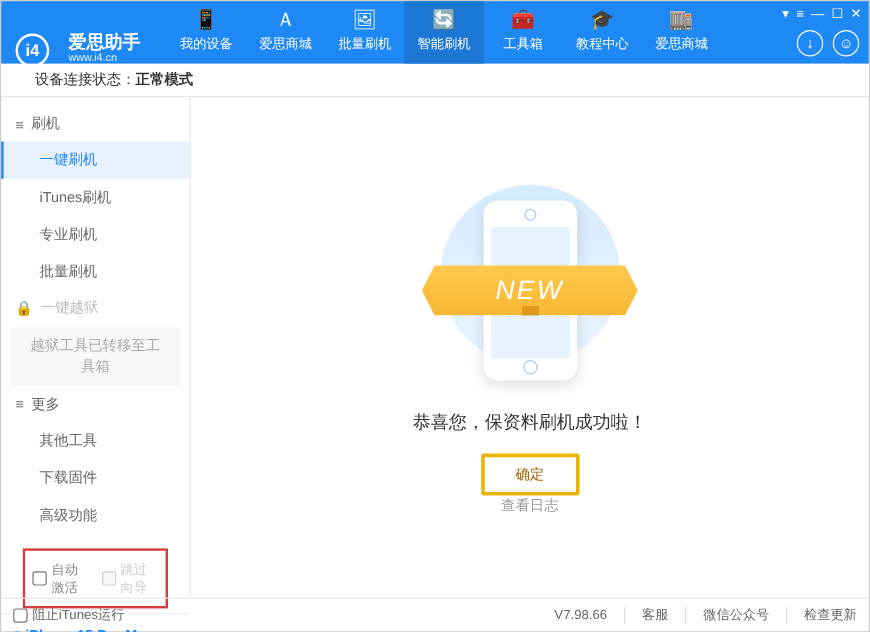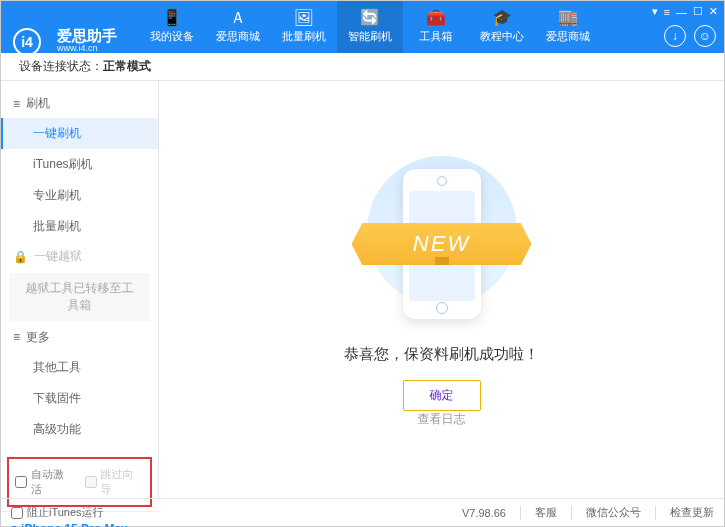--- a/index.html
+++ b/index.html
@@ -16,57 +16,57 @@
 .nav { display: flex; height: 100%; margin-left: 10px; }
 .nav-item { width: 66px; display: flex; flex-direction: column; align-items: center; justify-content: center; gap: 3px; font-size: 11px; cursor: pointer; }
 .nav-item.active { background: #1b76d4; }
 .nav-item .icon { font-size: 16px; line-height: 1; }
 .win-controls { position: absolute; top: 4px; right: 6px; display: flex; gap: 6px; font-size: 11px; align-items: center; }
 .win-controls span { cursor: pointer; }
 .round-btns { position: absolute; bottom: 6px; right: 8px; display: flex; gap: 8px; }
 .round-btn { width: 22px; height: 22px; border: 1.5px solid #fff; border-radius: 50%; display: flex; align-items: center; justify-content: center; font-size: 12px; cursor: pointer; }
 
 
-.statusbar { height: 28px; background: #fff; border-bottom: 1px solid #e5e5e5; display: flex; align-items: center; font-size: 12px; padding: 0 18px; color: #333; }
+.statusbar { height: 28px; background: #fff; border-bottom: 1px solid #e5e5e5; display: flex; align-items: center; font-size: 12px; padding: 0 28px; color: #333; }
 .statusbar b { color: #333; }
 
 
 .body { flex: 1; display: flex; min-height: 0; }
 
 
 .sidebar { width: 158px; border-right: 1px solid #e5e5e5; display: flex; flex-direction: column; font-size: 12px; color: #555; }
 .side-section { padding: 8px 0; }
 .section-header { display: flex; align-items: center; gap: 6px; padding: 6px 12px; color: #666; }
 .section-header .icon { font-size: 12px; }
 .section-header.disabled { color: #bbb; }
 .menu-item { padding: 7px 12px 7px 32px; cursor: pointer; color: #666; }
 .menu-item.active { background: #e8f2fe; color: #1e88f5; border-left: 2px solid #1e88f5; padding-left: 30px; }
 .menu-item.disabled { color: #aaa; background: #f7f7f7; margin: 2px 8px; border-radius: 2px; padding: 7px 12px; text-align: center; line-height: 1.4; }
 .hbar { border-top: 1px solid #eee; margin: 4px 0; }
 
 .sidebar-footer { margin-top: auto; }
-.checkbox-row { border: 2px solid #d93c3c; margin: 4px 6px; padding: 8px 6px; display: flex; gap: 10px; align-items: center; font-size: 11px; color: #888; }
+.checkbox-row { border: 2px solid #d93c3c; margin: 4px 18px; padding: 8px 6px; display: flex; gap: 10px; align-items: center; font-size: 11px; color: #888; }
 .cb { display: inline-flex; align-items: center; gap: 4px; }
 .cb input { width: 12px; height: 12px; }
 .device-info { padding: 6px 10px 8px; font-size: 11px; }
 .device-name { color: #1e88f5; font-weight: bold; font-size: 12px; }
 .phone-glyph { color: #1e88f5; margin-right: 4px; }
 
 
 .main { flex: 1; display: flex; flex-direction: column; align-items: center; justify-content: center; position: relative; }
 .illustration { width: 160px; height: 180px; position: relative; margin-bottom: 14px; }
 .circle { position: absolute; width: 150px; height: 150px; border-radius: 50%; background: linear-gradient(180deg,#d6ecff,#eaf5ff); left: 5px; top: 5px; }
 .phone { position: absolute; width: 78px; height: 150px; background: #fff; border-radius: 12px; box-shadow: 0 4px 12px rgba(0,0,0,.12); left: 41px; top: 18px; }
 .phone::before { content:""; position: absolute; top: 7px; left: 50%; transform: translateX(-50%); width: 8px; height: 8px; border: 1px solid #b0c7e6; border-radius: 50%; }
 .phone-screen { position: absolute; top: 22px; left: 6px; right: 6px; bottom: 18px; background: #e9f3ff; border-radius: 3px; }
 .phone::after { content:""; position: absolute; bottom: 5px; left: 50%; transform: translateX(-50%); width: 10px; height: 10px; border: 1px solid #b0c7e6; border-radius: 50%; }
 .ribbon { position: absolute; top: 72px; left: -10px; right: -10px; height: 42px; background: linear-gradient(180deg,#ffc94d,#f7b733); display: flex; align-items: center; justify-content: center; font-weight: 400; font-style: italic; font-size: 22px; color: #fff; letter-spacing: 2px; clip-path: polygon(6% 0, 94% 0, 100% 50%, 94% 100%, 6% 100%, 0 50%); }
 .ribbon::before, .ribbon::after { content:""; position: absolute; width: 14px; height: 18px; background: #e09a1d; bottom: -10px; z-index: -1; }
 .message { font-size: 15px; color: #333; margin-bottom: 16px; text-align: right; }
-.ok-btn { border: 1px solid #eab308; background: #fff; padding: 6px 26px; font-size: 12px; color: #6d28d9; cursor: pointer; border-radius: 2px; }
+.ok-btn { border: 3px solid #eab308; background: #fff; padding: 6px 26px; font-size: 12px; color: #a16207; cursor: pointer; border-radius: 2px; }
 .log-link { margin-top: 0; font-size: 12px; color: #999; cursor: pointer; }
 
 
 .bottombar { height: 28px; border-top: 1px solid #e5e5e5; display: flex; align-items: center; font-size: 11px; color: #666; padding: 0 10px; }
 .bottombar .left { display: flex; align-items: flex-start; gap: 6px; }
 .bottombar .right { margin-left: auto; display: flex; align-items: center; gap: 14px; }
 .vline { width: 1px; height: 14px; background: #ddd; }
 </style>
 </head>
 <body>

